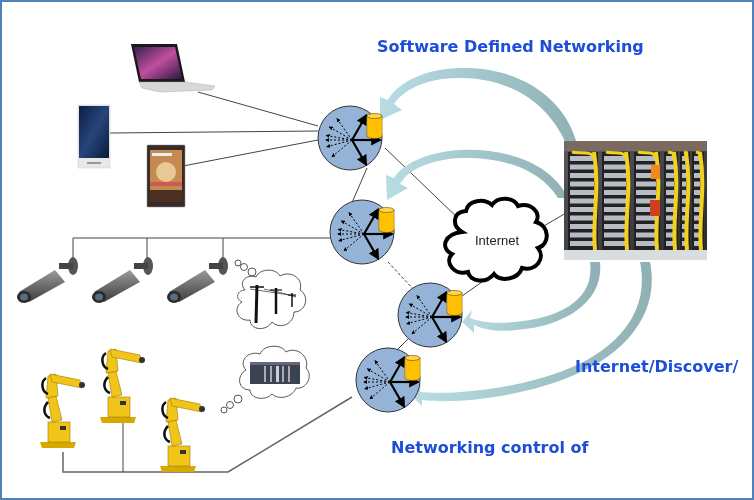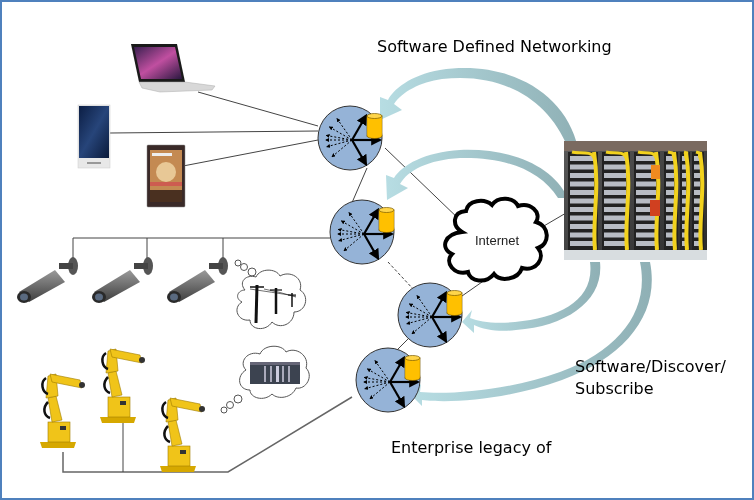--- a/index.html
+++ b/index.html
@@ -9,24 +9,25 @@
     box-sizing: border-box;
     border: 2px solid #4f81bd;
     background: #ffffff;
     overflow: hidden;
     font-family: "DejaVu Sans", sans-serif;
   }
   #diagram { position: absolute; left: 0; top: 0; }
   .label {
     position: absolute;
     font-family: "DejaVu Sans", sans-serif;
-    color: #000000;
+    color: #1d4ed8;
     font-size: 16px;
     line-height: 22px;
     white-space: nowrap;
+    font-weight: bold;
   }
   .cloud-text {
     font-family: "Liberation Sans", sans-serif;
     font-size: 13px;
     fill: #222222;
   }
 </style>
 </head>
 <body>
 
@@ -394,19 +395,18 @@
           </g>
           <rect x="650" y="200" width="10" height="16" fill="#d04020"></rect>
           <rect x="651" y="165" width="9" height="14" fill="#f08a20"></rect>
         </g>
       <rect x="564" y="250" width="143" height="10" fill="#d8dde0"></rect>
     </g>
   </svg>
 
   <div class="label" style="left:375px; top:34px; font-size:16px;">Software Defined Networking</div>
   <div class="label" style="left:573px; top:354px;">
-    <div>Software/Discover/</div>
-    <div>Subscribe</div>
+    <div>Internet/Discover/</div>
   </div>
   <div class="label" style="left:389px; top:435px;">
-    <div>Enterprise legacy of</div>
+    <div>Networking control of</div>
   </div>
 </div>
 
 </body></html>

